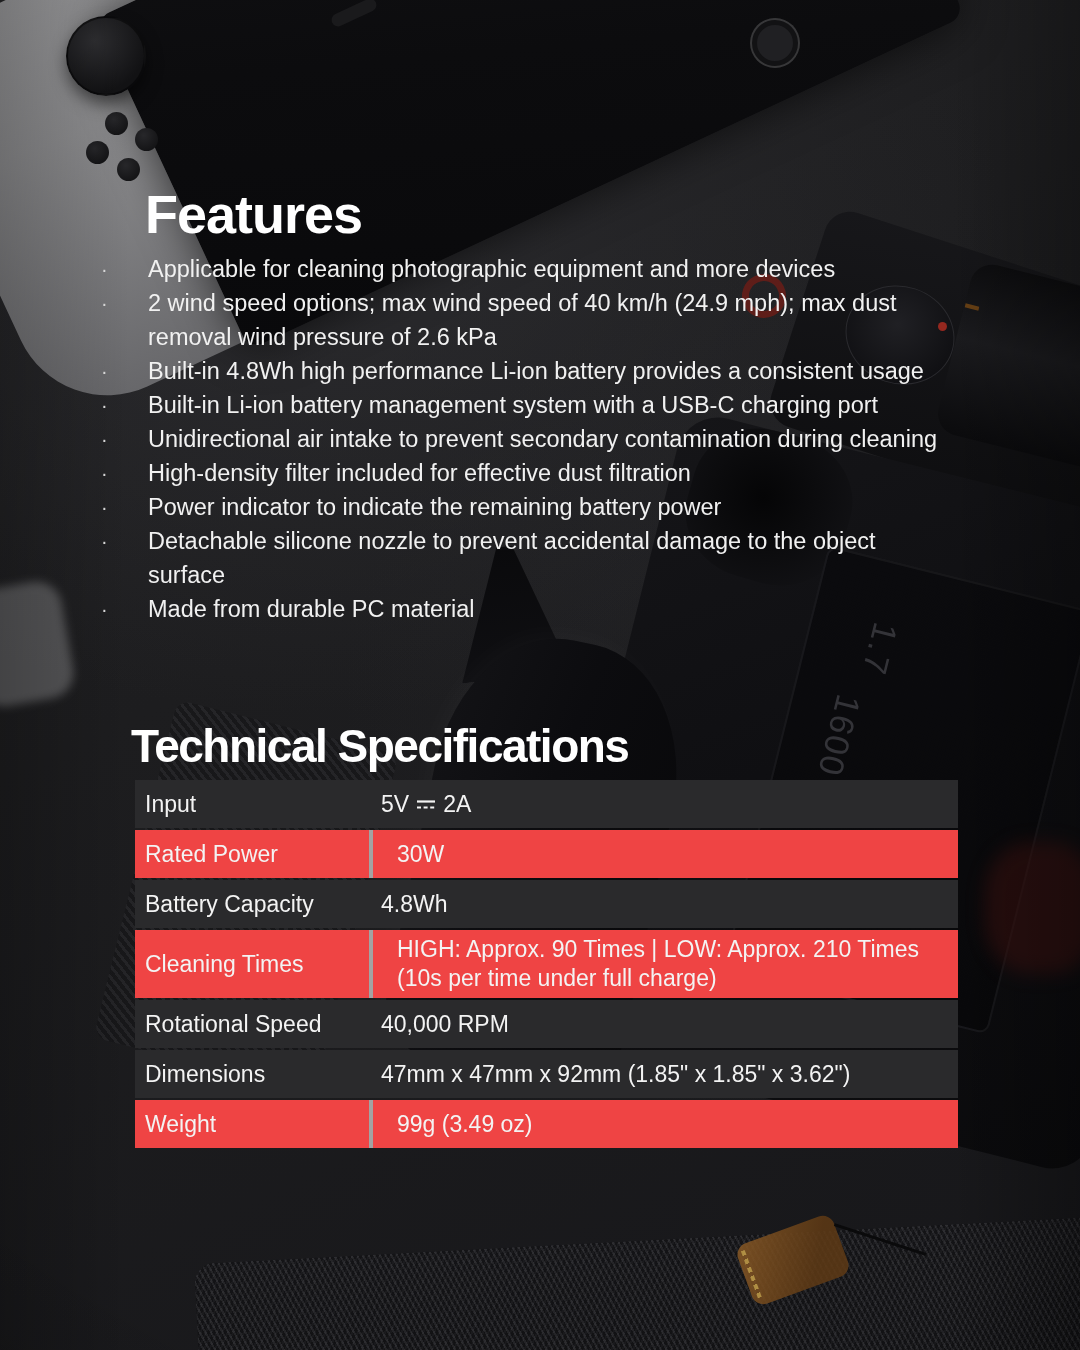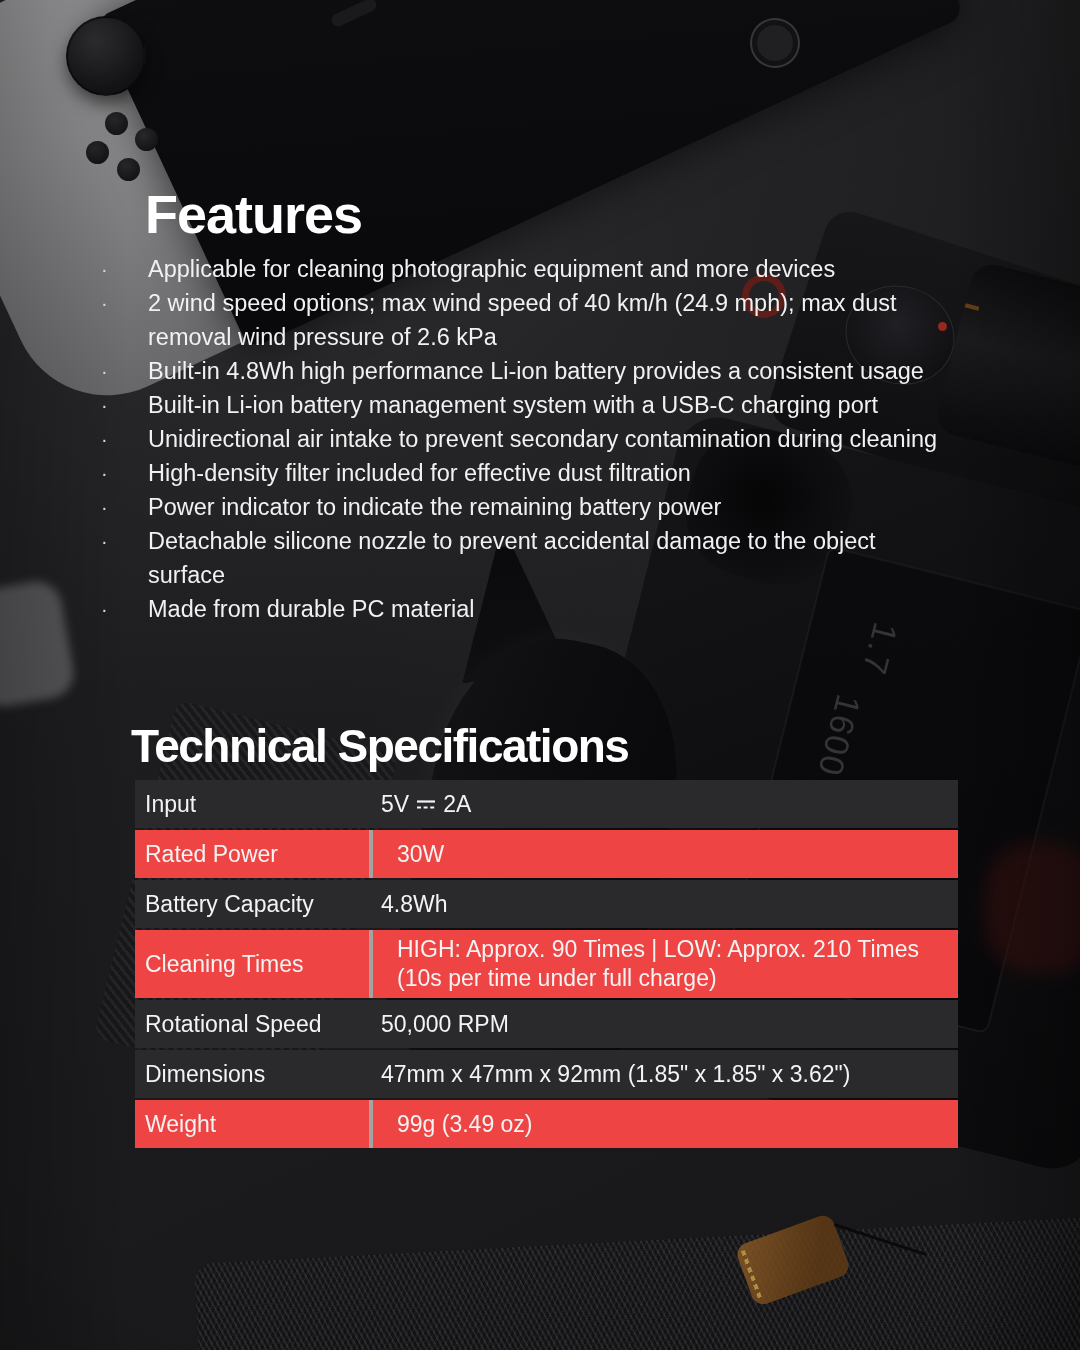--- a/index.html
+++ b/index.html
@@ -210,21 +210,21 @@
       </div>
 
       <div class="spec-row r-light tall">
         <div class="spec-label">Cleaning Times</div>
         <div class="spec-value">HIGH: Approx. 90 Times | LOW: Approx. 210 Times
 (10s per time under full charge)</div>
       </div>
 
       <div class="spec-row r-dark">
         <div class="spec-label">Rotational Speed</div>
-        <div class="spec-value">50,000 RPM</div>
+        <div class="spec-value">40,000 RPM</div>
       </div>
 
 
       <div class="spec-row r-dark">
         <div class="spec-label">Dimensions</div>
         <div class="spec-value">47mm x 47mm x 92mm (1.85" x 1.85" x 3.62")</div>
       </div>
 
       <div class="spec-row r-light">
         <div class="spec-label">Weight</div>

